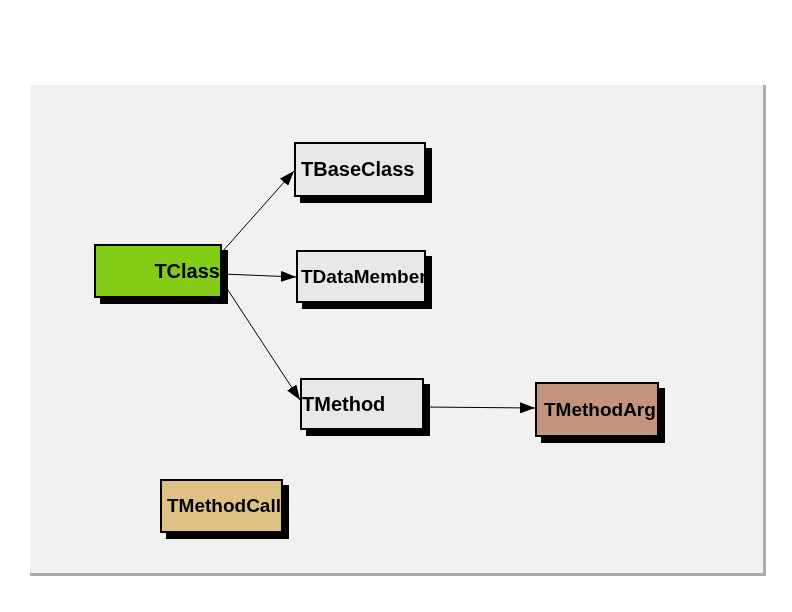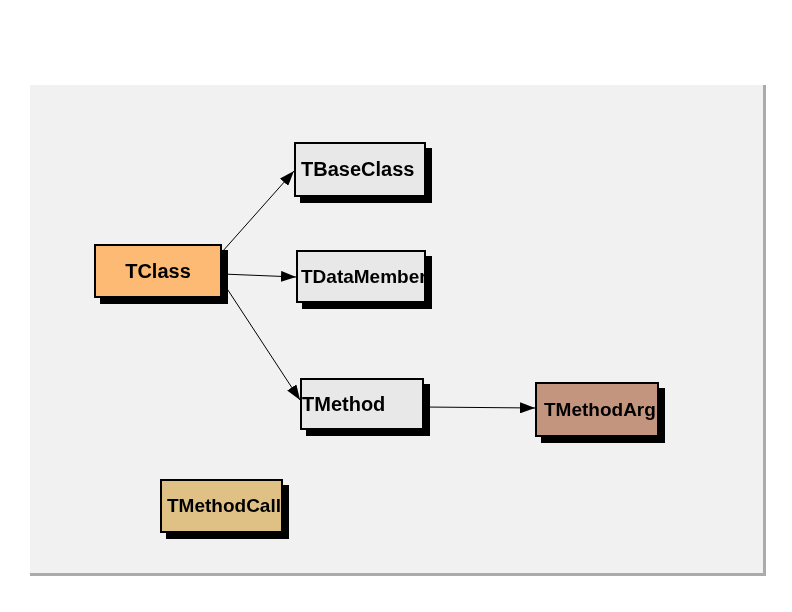--- a/index.html
+++ b/index.html
@@ -44,22 +44,22 @@
     overflow: hidden;
     white-space: nowrap;
     font-weight: bold;
     font-size: 20px;
     color: #000000;
     cursor: pointer;
   }
   .node .lbl { display: inline-block; }
   .node-tclass {
     left: 94px; top: 244px; width: 128px; height: 54px;
-    background: #fdba74;
-    justify-content: center;
+    background: #84cc16;
+    justify-content: flex-end;
   }
   .node-tbaseclass {
     left: 294px; top: 142px; width: 132px; height: 55px;
     background: #e8e8e8;
     padding-left: 5px;
   }
   .node-tdatamember {
     left: 296px; top: 250px; width: 130px; height: 53px;
     background: #e8e8e8;
     padding-left: 3px;

